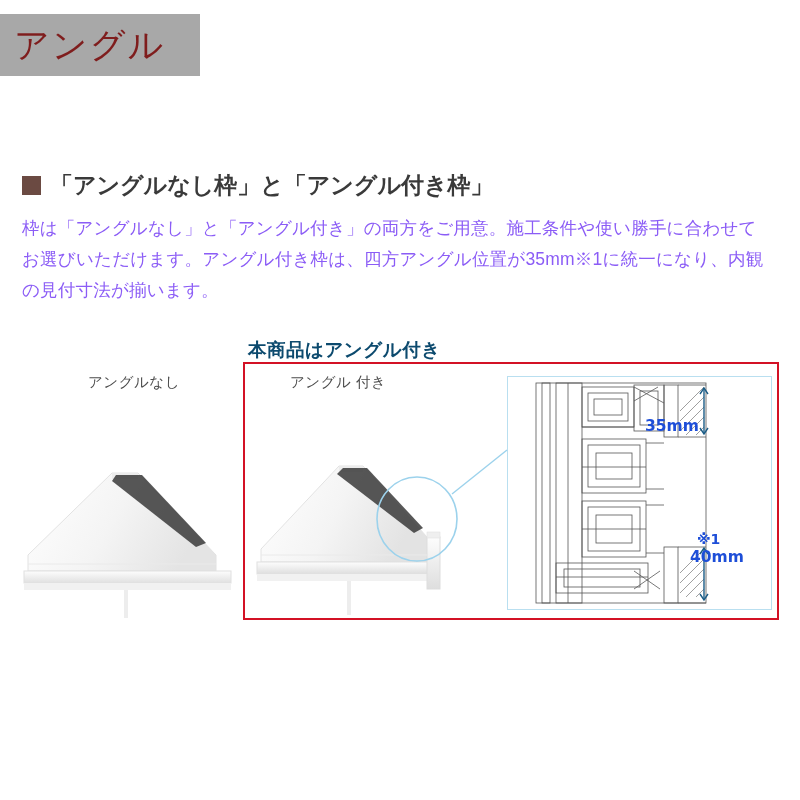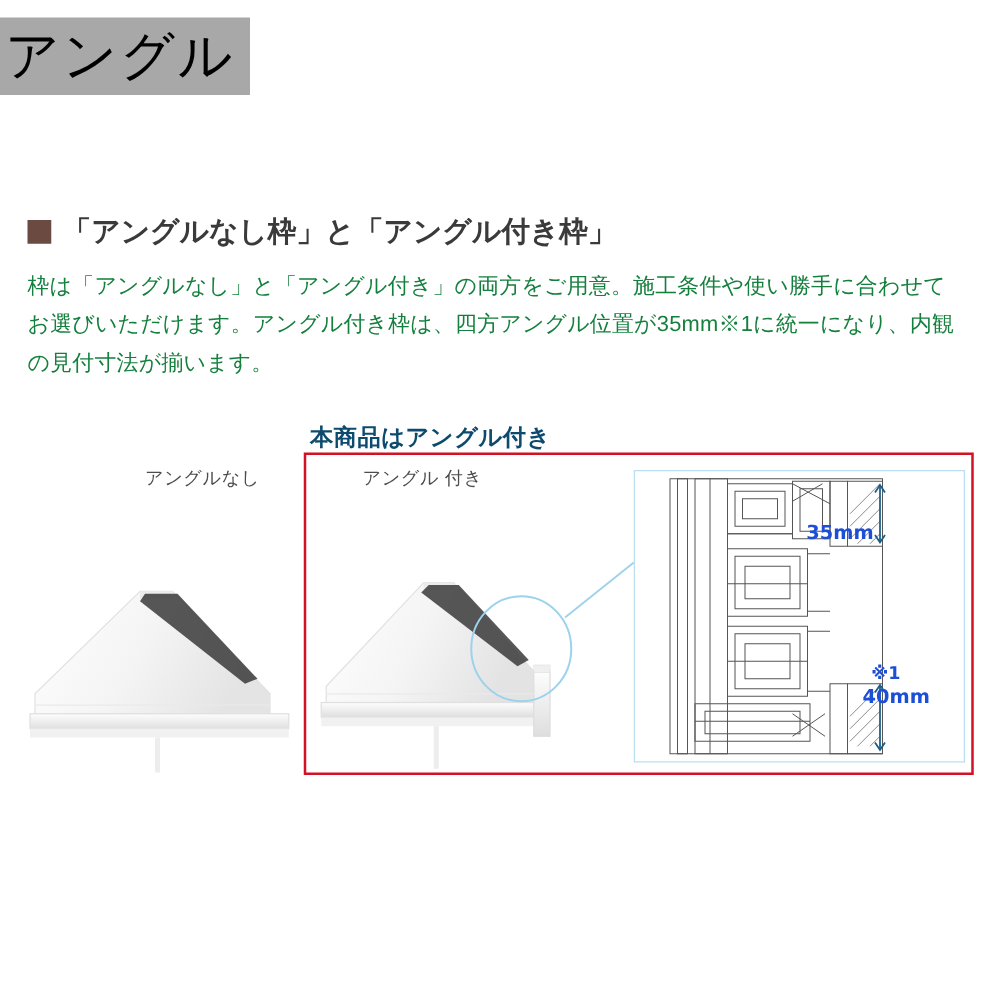--- a/index.html
+++ b/index.html
@@ -21,24 +21,24 @@
     position: absolute;
     left: 0;
     top: 14px;
     width: 200px;
     height: 62px;
     background: #a8a8a8;
     display: flex;
     align-items: center;
   }
   .header-tag .tag-text {
-    color: #000000;
-    font-size: 43px;
+    color: #7f1d1d;
+    font-size: 35px;
     letter-spacing: 2px;
-    padding-left: 4px;
+    padding-left: 14px;
     font-weight: 400;
   }
 
   
   .section-head {
     position: absolute;
     left: 22px;
     top: 170px;
     display: flex;
     align-items: center;
@@ -59,21 +59,21 @@
   }
 
   
   .body-copy {
     position: absolute;
     left: 22px;
     top: 213px;
     width: 750px;
     font-size: 17.5px;
     line-height: 31px;
-    color: #15803d;
+    color: #8b5cf6;
     letter-spacing: 0.2px;
   }
 
   
   .red-label {
     position: absolute;
     left: 248px;
     top: 337px;
     font-size: 18.5px;
     font-weight: bold;
@@ -82,21 +82,20 @@
   }
 
   
   .left-img-caption {
     position: absolute;
     left: 88px;
     top: 373px;
     font-size: 14.5px;
     color: #4c4c4c;
     letter-spacing: 0.5px;
-    margin-left: 28px;
   }
   .left-photo {
     position: absolute;
     left: 20px;
     top: 395px;
     width: 215px;
     height: 225px;
     overflow: hidden;
   }
 

